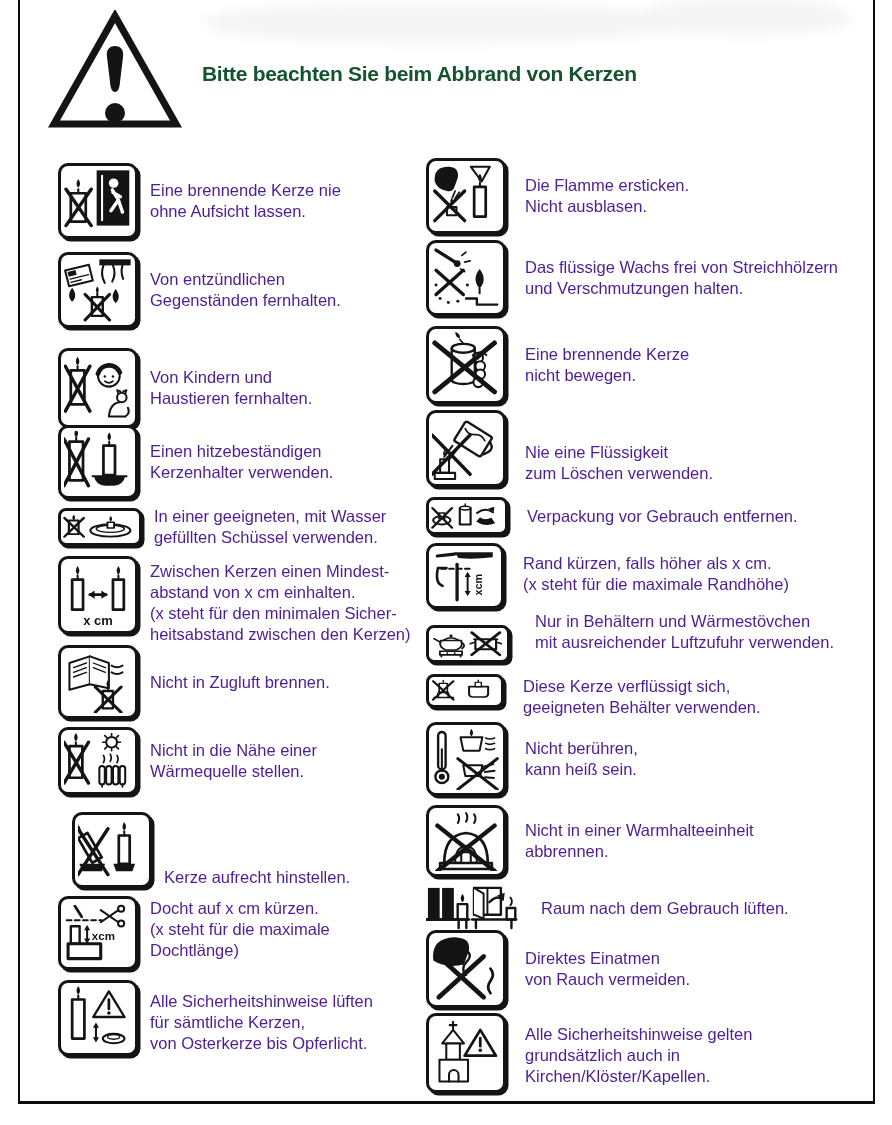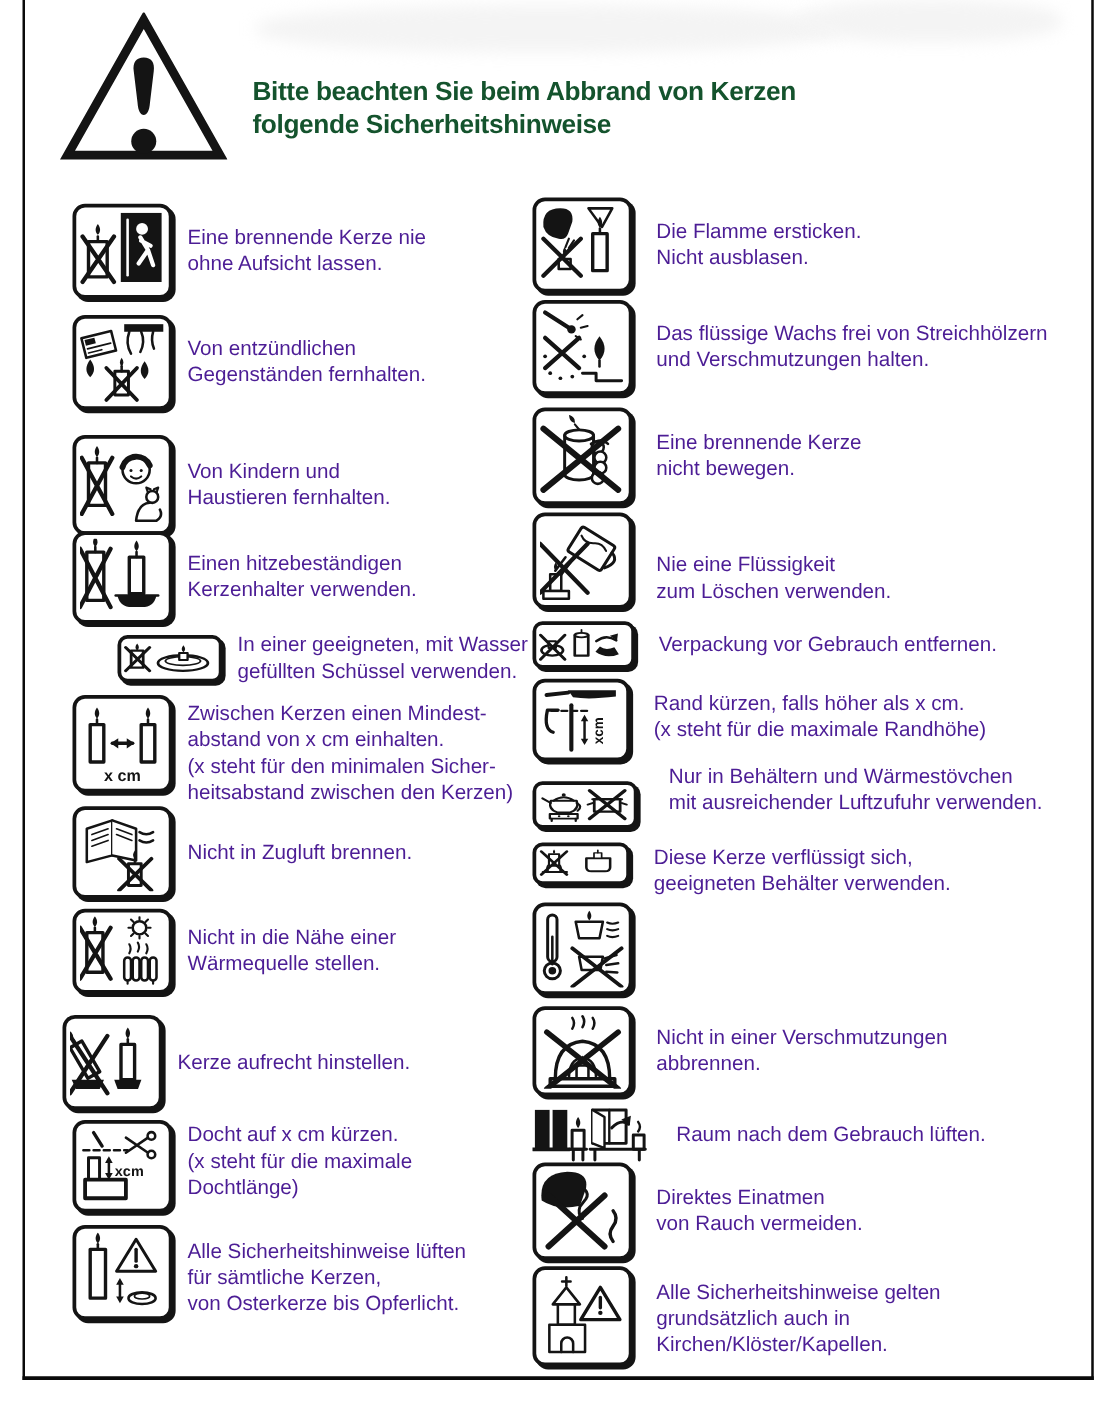--- a/index.html
+++ b/index.html
@@ -31,21 +31,20 @@
 <div class="sheet"></div>
 
 <svg class="hdr-tri" viewBox="0 0 134 120">
   <polygon points="67,6 6,114 128,114" fill="#fff" stroke="#141414" stroke-width="7" stroke-linejoin="miter"></polygon>
   <path d="M67,36 c6,0 9,4 8,11 l-3,25 c-0.5,7 -2.5,10 -5,10 c-2.5,0 -4.5,-3 -5,-10 l-3,-25 c-1,-7 2,-11 8,-11 z" fill="#141414"></path>
   <circle cx="67" cy="103" r="10" fill="#141414"></circle>
 </svg>
 
 <div class="title">
   <div>Bitte beachten Sie beim Abbrand von Kerzen</div>
-  <div>folgende Sicherheitshinweise</div>
 </div>
 
 <div id="rows">
     <div class="row" style="top: 163px; left: 58px; height: 76px;">
       <div class="pict" style="width: 80px; height: 76px;">
         <svg viewBox="0 0 100 95" preserveAspectRatio="none">
           <g stroke="#141414" fill="none" stroke-width="3.5" stroke-linecap="round" stroke-linejoin="round">
             <rect x="48" y="2" width="48" height="82" fill="#141414" stroke="none"></rect>
             <path d="M56,10 V76" stroke="#fff" stroke-width="3"></path>
             <circle cx="73" cy="21" r="7" fill="#fff" stroke="none"></circle>
@@ -125,21 +124,21 @@
             <path d="M44,68 q3,14 17,14 h12 q14,0 17,-14 z" fill="#141414" stroke="none"></path>
             <path d="M42,68 h50" stroke-width="3"></path>
           </g>
         </svg>
       </div>
       <div class="txt" style="margin-left: 12px;">
         <div>Einen hitzebeständigen</div>
         <div>Kerzenhalter verwenden.</div>
       </div>
     </div>
-    <div class="row" style="top: 508px; left: 58px; height: 38px; margin-left: 36px;">
+    <div class="row" style="top: 508px; left: 58px; height: 38px;">
       <div class="pict wide" style="width: 84px; height: 38px;">
         <svg viewBox="0 0 100 45" preserveAspectRatio="none">
           <g stroke="#141414" fill="none" stroke-width="3.5" stroke-linecap="round" stroke-linejoin="round">
             <rect x="8" y="12" width="13" height="22" fill="#fff" stroke-width="3"></rect>
             <path d="M14.5,3 c2.4499999999999997,3.5 2.4499999999999997,6.3 0,9.1 c-2.4499999999999997,-2.8 -2.4499999999999997,-5.6 0,-9.1 Z" fill="#141414" stroke="none"></path>
             <path d="M2,8 L28,38 M28,8 L2,38" stroke-width="3.5"></path>
             <ellipse cx="64" cy="28" rx="27" ry="10" stroke-width="3" fill="#fff"></ellipse>
             <ellipse cx="64" cy="25.5" rx="19" ry="5.5" stroke-width="2"></ellipse>
             <rect x="60" y="15" width="9" height="9" fill="#fff" stroke-width="2.5"></rect>
             <path d="M64.5,5 c2.4499999999999997,3.5 2.4499999999999997,6.3 0,9.1 c-2.4499999999999997,-2.8 -2.4499999999999997,-5.6 0,-9.1 Z" fill="#141414" stroke="none"></path>
@@ -210,21 +209,21 @@
             <rect x="82" y="50" width="8" height="28" rx="4" fill="#fff" stroke-width="3"></rect>
             <path d="M56,78 v4 M86,78 v4" stroke-width="2.5"></path>
           </g>
         </svg>
       </div>
       <div class="txt" style="margin-left: 12px;">
         <div>Nicht in die Nähe einer</div>
         <div>Wärmequelle stellen.</div>
       </div>
     </div>
-    <div class="row" style="top: 812px; left: 50px; height: 76px;">
+    <div class="row" style="top: 812px; left: 72px; height: 76px; align-items: flex-end;">
       <div class="pict" style="width: 80px; height: 76px;">
         <svg viewBox="0 0 100 95" preserveAspectRatio="none">
           <g stroke="#141414" fill="none" stroke-width="3.5" stroke-linecap="round" stroke-linejoin="round">
             <g transform="rotate(-30 22 52)">
               <rect x="14" y="22" width="16" height="42" fill="#fff" stroke-width="4"></rect>
               <path d="M22,16 V22" stroke-width="3"></path>
               <path d="M22,2 c3.5,5 3.5,9 0,13 c-3.5,-4 -3.5,-8 0,-13 Z" fill="#141414" stroke="none"></path>
             </g>
             <path d="M2,68 h38 l-5,11 h-28 z" fill="#141414" stroke="none"></path>
             <path d="M0,16 L44,84 M44,16 L0,84" stroke-width="5"></path>
@@ -473,37 +472,41 @@
             <path d="M14.5,32 V65" stroke-width="3"></path>
             <path d="M42,14 H74 L70,34 H46 Z" fill="#fff" stroke-width="3"></path>
             <path d="M58,1 c3.15,4.5 3.15,8.1 0,11.700000000000001 c-3.15,-3.6 -3.15,-7.2 0,-11.700000000000001 Z" fill="#141414" stroke="none"></path>
             <path d="M79,15 q6,3 13,0 M79,23 q6,3 13,0 M79,31 q6,3 13,0" stroke-width="2.5"></path>
             <path d="M46,56 H74 L71,72 H49 Z" fill="#fff" stroke-width="3"></path>
             <path d="M76,58 l14,-4 M78,66 l14,-2 M78,74 l13,1" stroke-width="3"></path>
             <path d="M38,46 L96,92 M96,46 L38,92" stroke-width="4.5"></path>
           </g>
         </svg>
       </div>
+      <div class="txt" style="margin-left: 19px;">
+        <div>Nicht berühren,</div>
+        <div>kann heiß sein.</div>
+      </div>
     </div>
     <div class="row" style="top: 805px; left: 426px; height: 72px;">
       <div class="pict" style="width: 80px; height: 72px;">
         <svg viewBox="0 0 100 90" preserveAspectRatio="none">
           <g stroke="#141414" fill="none" stroke-width="3.5" stroke-linecap="round" stroke-linejoin="round">
             <path d="M38,5 q4,6 0,13 M50,3 q4,6 0,13 M62,5 q4,6 0,13" stroke-width="3"></path>
             <path d="M18,78 Q18,36 50,33 Q82,36 82,78 Z" fill="#fff" stroke-width="4"></path>
             <path d="M34,78 Q34,54 50,53 Q66,54 66,78" stroke-width="3"></path>
             <rect x="43" y="62" width="14" height="16" fill="#fff" stroke-width="3"></rect>
             <path d="M50,50 c2.8000000000000003,4 2.8000000000000003,7.2 0,10.4 c-2.8000000000000003,-3.2 -2.8000000000000003,-6.4 0,-10.4 Z" fill="#141414" stroke="none"></path>
             <rect x="12" y="78" width="76" height="9" fill="#fff" stroke-width="4"></rect>
             <path d="M8,22 L92,90 M92,22 L8,90" stroke-width="6.5"></path>
           </g>
         </svg>
       </div>
       <div class="txt" style="margin-left: 19px;">
-        <div>Nicht in einer Verschmutzungen</div>
+        <div>Nicht in einer Warmhalteeinheit</div>
         <div>abbrennen.</div>
       </div>
     </div>
     <div class="row" style="top: 886px; left: 426px; height: 44px;">
       <div class="pict noframe" style="width: 96px; height: 44px;">
         <svg viewBox="0 0 100 46" preserveAspectRatio="none">
           <g stroke="#141414" fill="none" stroke-width="3.5" stroke-linecap="round" stroke-linejoin="round">
             <rect x="2" y="2" width="27" height="33" fill="#141414" stroke="none"></rect>
             <path d="M15.5,2 V35" stroke="#fff" stroke-width="2.5"></path>
             <path d="M0,35 H31" stroke-width="3"></path>

